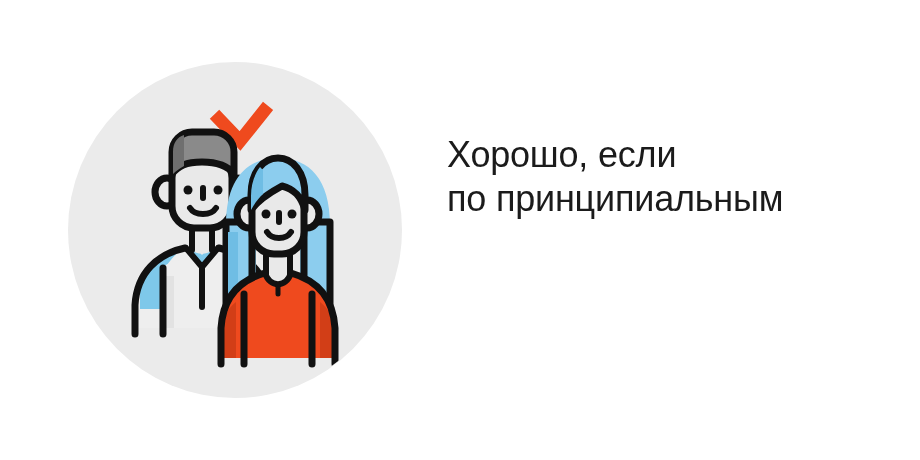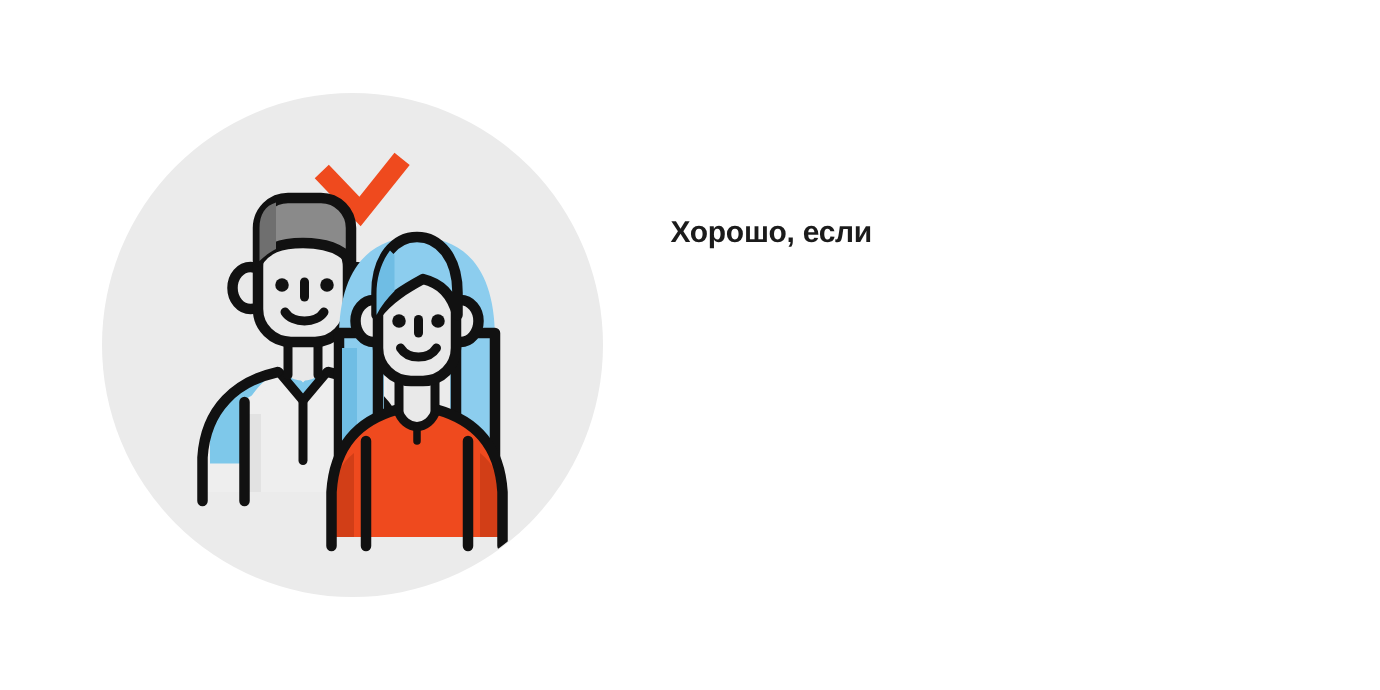--- a/index.html
+++ b/index.html
@@ -47,22 +47,22 @@
 
   
   .caption {
     position: absolute;
     left: 447px;
     top: 133px;
     width: 430px;
   }
   .caption-line {
     font-family: "Liberation Sans", sans-serif;
-    font-weight: bold;
-    font-size: 20px;
+    font-weight: normal;
+    font-size: 36px;
     line-height: 44px;
     letter-spacing: -0.2px;
     color: #1b1b1b;
     white-space: nowrap;
   }
 </style>
 </head>
 <body>
 
 <div class="canvas">
@@ -185,15 +185,16 @@
             <path d="M199 170 C204 178 218 178 223 170" fill="none" stroke="#111111" stroke-width="6" stroke-linecap="round"></path>
           </g>
         </g>
 
       </g>
     </svg>
   </div>
 
   <div class="caption">
     <div class="caption-line">Хорошо, если</div>
+    <div class="caption-line">по принципиальным</div>
   </div>
 
 </div>
 
 </body></html>

